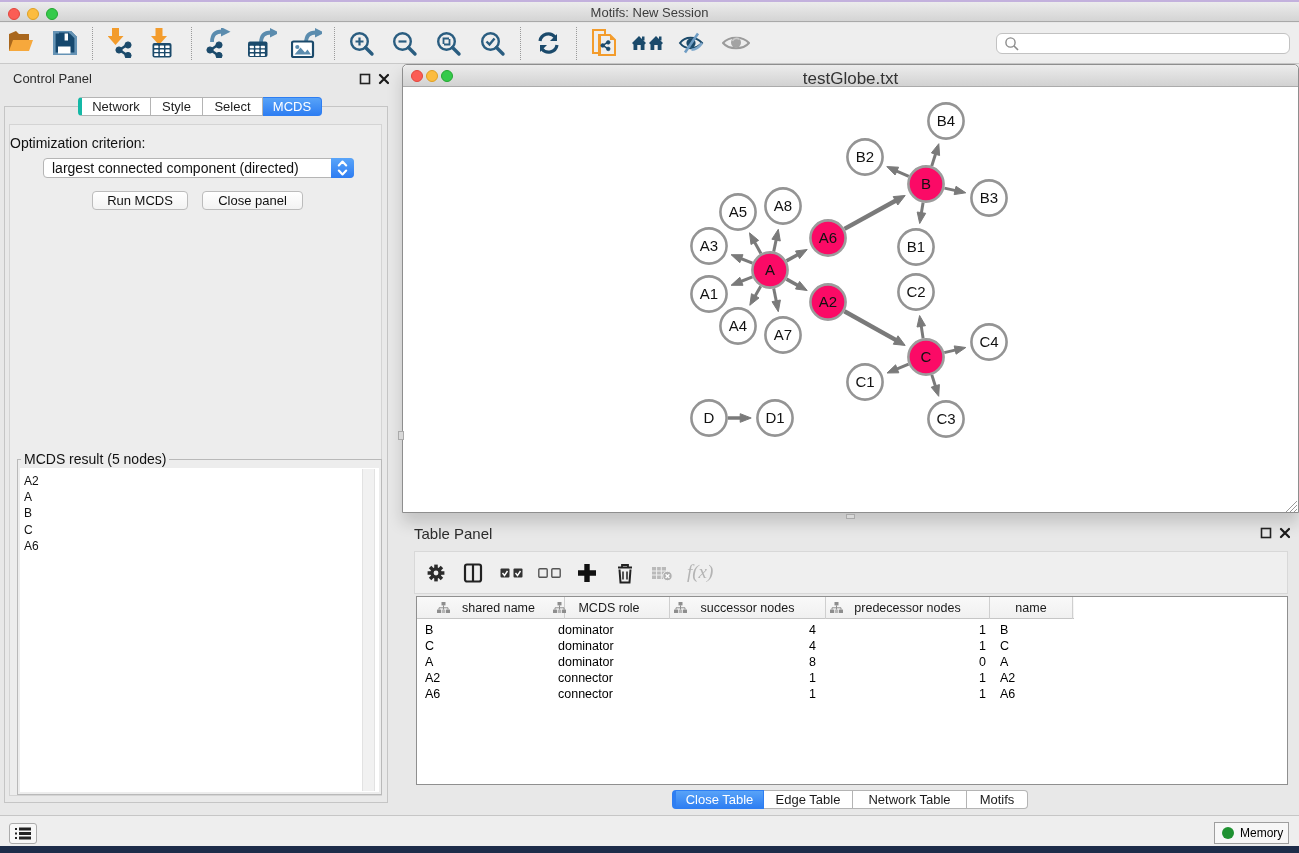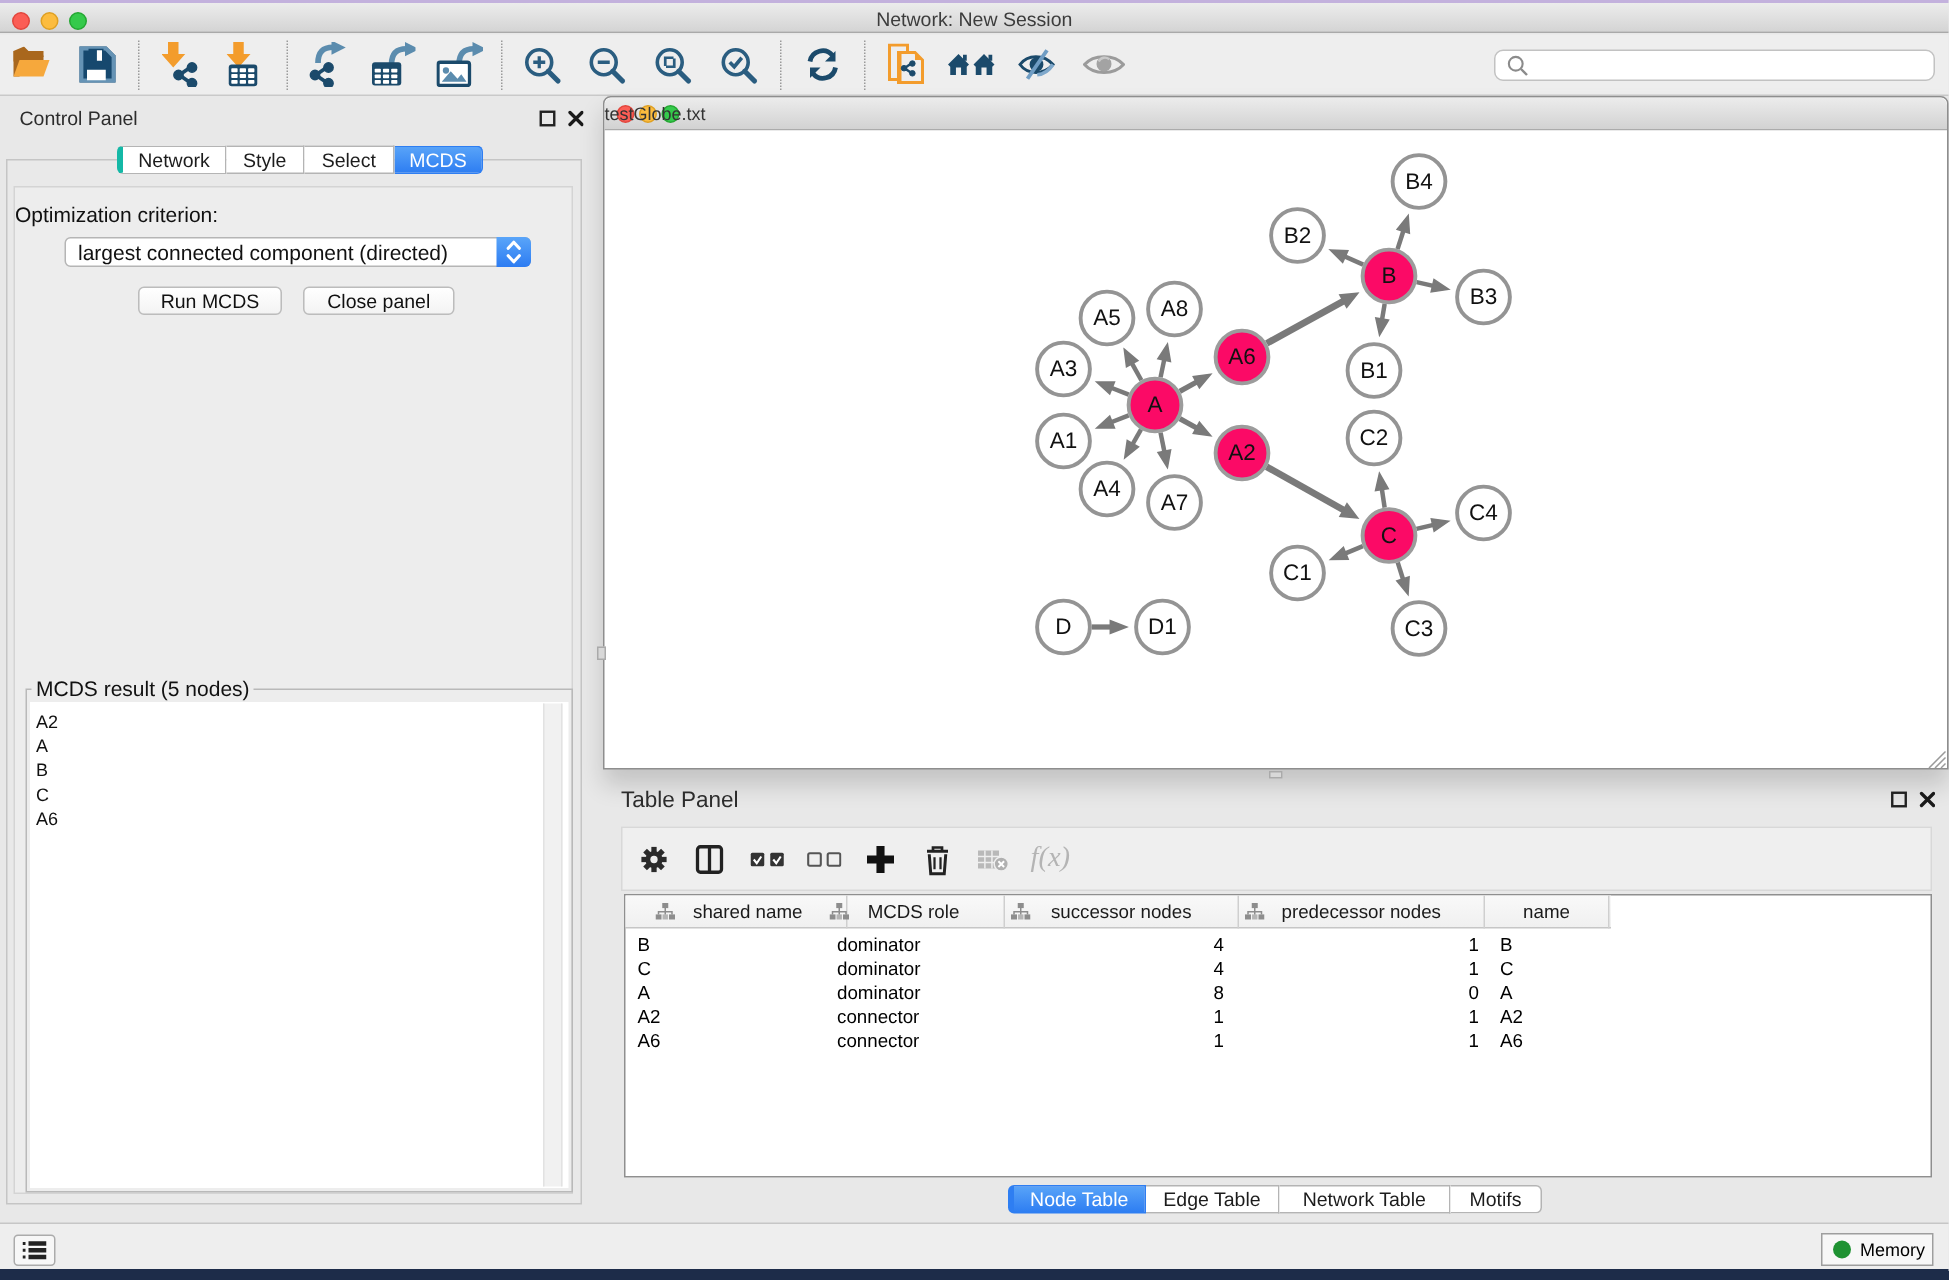--- a/index.html
+++ b/index.html
@@ -32,21 +32,21 @@
 #fieldset{left:17px;top:459px;width:365px;height:336px;border:1px solid #b9b9b9}
 #fs-legend{left:21px;top:451px;background:#ededed;padding:0 3px;font-size:14px;color:#111}
 #mcds-list{left:20px;top:468px;width:359px;height:324px;background:#fff;font-size:12px;color:#111;line-height:16.2px;padding:5px 0 0 4px}
 #mcds-sb{left:362px;top:469px;width:13px;height:322px;background:#f1f1f1;border-left:1px solid #e2e2e2;border-right:1px solid #e2e2e2}
 
 #netwin{left:402px;top:64px;width:897px;height:449px;background:#fff;border:1px solid #8e8e8e;border-radius:5px 5px 0 0;box-shadow:0 10px 16px rgba(0,0,0,0.16)}
 #nw-tb{left:0;top:0;width:895px;height:22px;background:linear-gradient(#ececec,#d2d2d2);border-bottom:1px solid #ababab;border-radius:5px 5px 0 0}
 #nw-tb .t1{left:8px;top:5px;background:#fb5d55;border:1px solid #e2463d}
 #nw-tb .t2{left:23px;top:5px;background:#fcbc3f;border:1px solid #dfa023}
 #nw-tb .t3{left:38px;top:5px;background:#35ca4b;border:1px solid #24a732}
-#nw-title{left:0;top:4px;width:895px;text-align:left;font-size:12px;color:#333}
+#nw-title{left:0;top:4px;width:895px;text-align:center;font-size:17px;color:#333}
 #graph{left:0px;top:22px}
 .lb{font-size:15px;fill:#111;text-anchor:middle}
 .wh{fill:#fff;stroke:#949494;stroke-width:2.6}
 .pk{fill:#fb0a66;stroke:#9c9c9c;stroke-width:2.6}
 
 #tp-title{left:414px;top:525px;font-size:15px;color:#2c2c2c}
 #tp-toolbar{left:414px;top:551px;width:874px;height:43px;background:#efefef;border:1px solid #d8d8d8}
 #tbl{left:416px;top:596px;width:872px;height:189px;background:#fff;border:1px solid #8f8f8f}
 #thead{left:0;top:0;width:657px;height:22px;background:linear-gradient(#f9f9f9,#f0f0f0);border-bottom:1px solid #c6c6c6;font-size:12.5px;color:#1a1a1a}
 .th{position:absolute;top:0;height:22px;border-right:1px solid #cfcfcf;display:flex;align-items:center;justify-content:center}
@@ -59,21 +59,21 @@
 #wall-bot{left:0;top:846px;width:1299px;height:7px;background:#1d2c49}
 .icon{position:absolute}
 </style></head>
 <body>
 <div class="abs" id="wall-top"></div>
 <div class="abs" id="titlebar">
   <div class="abs tl t1"></div>
     <div class="abs tl t2"></div>
     <div class="abs tl t3"></div>
 </div>
-<div class="abs" id="titletxt">Network: New Session</div>
+<div class="abs" id="titletxt">Motifs: New Session</div>
 <div class="abs" id="toolbar">
 <div class="abs sep" style="left:92px"></div>
     <div class="abs sep" style="left:191px"></div>
     <div class="abs sep" style="left:334px"></div>
     <div class="abs sep" style="left:520px"></div>
     <div class="abs sep" style="left:576px"></div>
     <svg class="icon" style="left:7px;top:8px" width="28" height="24" viewBox="0 0 28 24">
       <path d="M2 3 h7 l3 3 h10 v4 h-20 z" fill="#a9671d"></path>
       <path d="M2 3 v17 l4 0 v-13 h16 v-4 h-10 l-3-3 z" fill="#a9671d"></path>
       <path d="M6 9 h20 l-4 11 h-20 z" fill="#f6a83c"></path>
@@ -485,21 +485,21 @@
     </div>
     <div class="trow" style="top:89.3px">
       <span style="position:absolute;left:8px">A6</span>
       <span style="position:absolute;left:141px">connector</span>
       <span style="position:absolute;left:330px;width:69px;text-align:right">1</span>
       <span style="position:absolute;left:500px;width:69px;text-align:right">1</span>
       <span style="position:absolute;left:583px">A6</span>
     </div>
 </div>
 <div class="abs tabs" id="btabs">
-  <div class="tab sel" style="width:92px">Node Table</div>
+  <div class="tab sel" style="width:92px">Close Table</div>
   <div class="tab" style="width:89px">Edge Table</div>
   <div class="tab" style="width:114px">Network Table</div>
   <div class="tab" style="width:61px">Motifs</div>
 </div>
 <div class="abs" id="statusline"></div>
 <div class="abs" id="statusbar"></div>
 <div class="abs" id="listbtn">
     <svg width="16" height="13" viewBox="0 0 16 13" style="position:absolute;left:5px;top:3px">
       <g fill="#222">
         <rect x="0" y="1" width="2" height="2"></rect>

